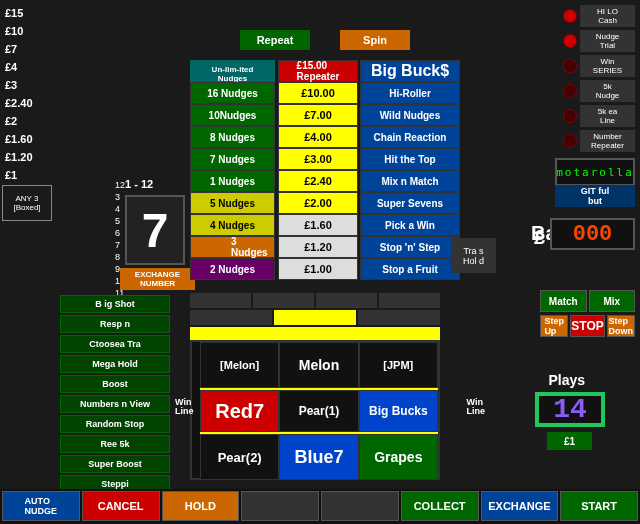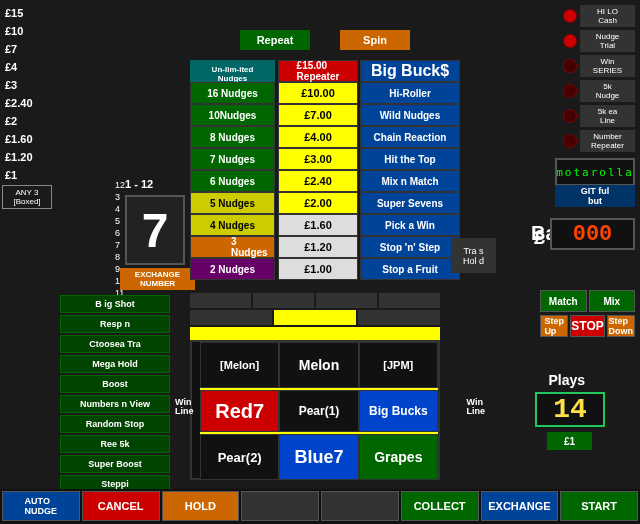--- a/index.html
+++ b/index.html
@@ -30,21 +30,21 @@
       line-height: 16px;
     }
     .any3-box {
       position: absolute;
       left: 2px;
       top: 175px;
       color: white;
       font-size: 9px;
       text-align: center;
       border: 1px solid #888;
-      padding: 2px;
+      padding: 8px;
       width: 50px;
     }
 
     
     .number-col {
       position: absolute;
       left: 115px;
       top: 180px;
       display: flex;
       flex-direction: column;
@@ -346,25 +346,25 @@
       font-weight: bold;
       text-align: center;
     }
     .plays-display {
       position: absolute;
       right: 35px;
       top: 392px;
       width: 70px;
       height: 35px;
       background: #111;
-      border: 2px solid #22c55e;
-      display: flex;
-      align-items: center;
-      justify-content: center;
-      color: #fde047;
+      border: 4px solid #22c55e;
+      display: flex;
+      align-items: center;
+      justify-content: center;
+      color: #8b5cf6;
       font-size: 28px;
       font-family: 'Courier New', monospace;
       font-weight: bold;
     }
     .one-pound-btn {
       position: absolute;
       right: 48px;
       top: 432px;
       width: 45px;
       height: 18px;
@@ -546,21 +546,21 @@
   <div class="nudge-row">
       <div class="nudge-cell green">10Nudges</div>
     </div>
   <div class="nudge-row">
       <div class="nudge-cell green">8 Nudges</div>
     </div>
   <div class="nudge-row">
       <div class="nudge-cell green">7 Nudges</div>
     </div>
   <div class="nudge-row">
-      <div class="nudge-cell green">6 Nudges</div>
+      <div class="nudge-cell green">1 Nudges</div>
     </div>
   <div class="nudge-row">
       <div class="nudge-cell yellow">5 Nudges</div>
     </div>
   <div class="nudge-row">
       <div class="nudge-cell yellow">4 Nudges</div>
     </div>
   <div class="nudge-row">
       <div class="nudge-cell orange">3 Nudges</div>
     </div>

